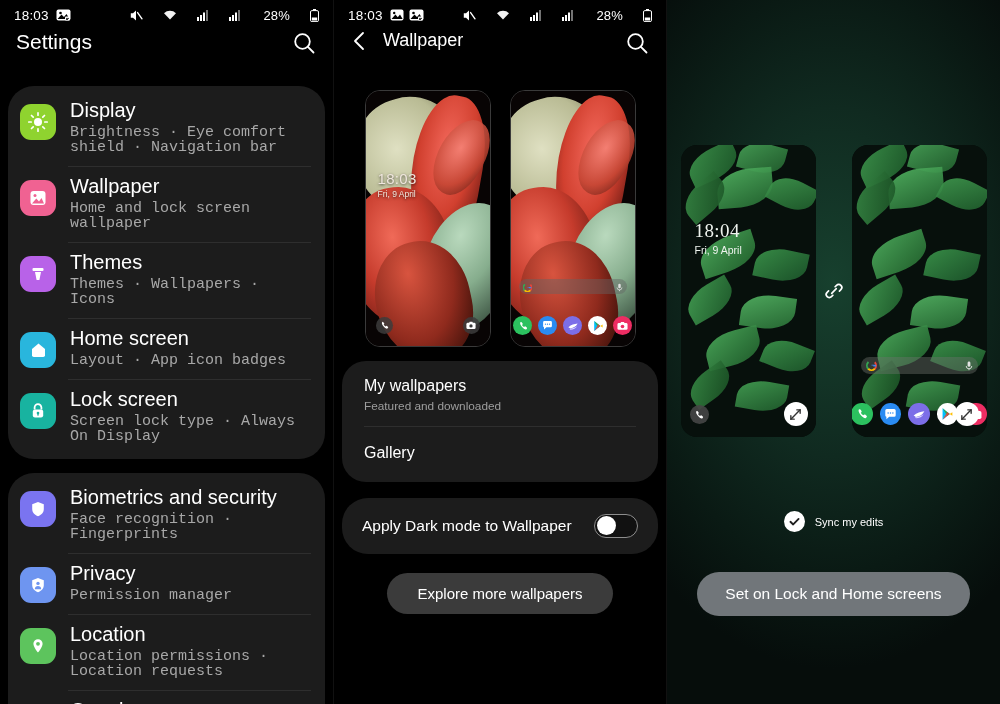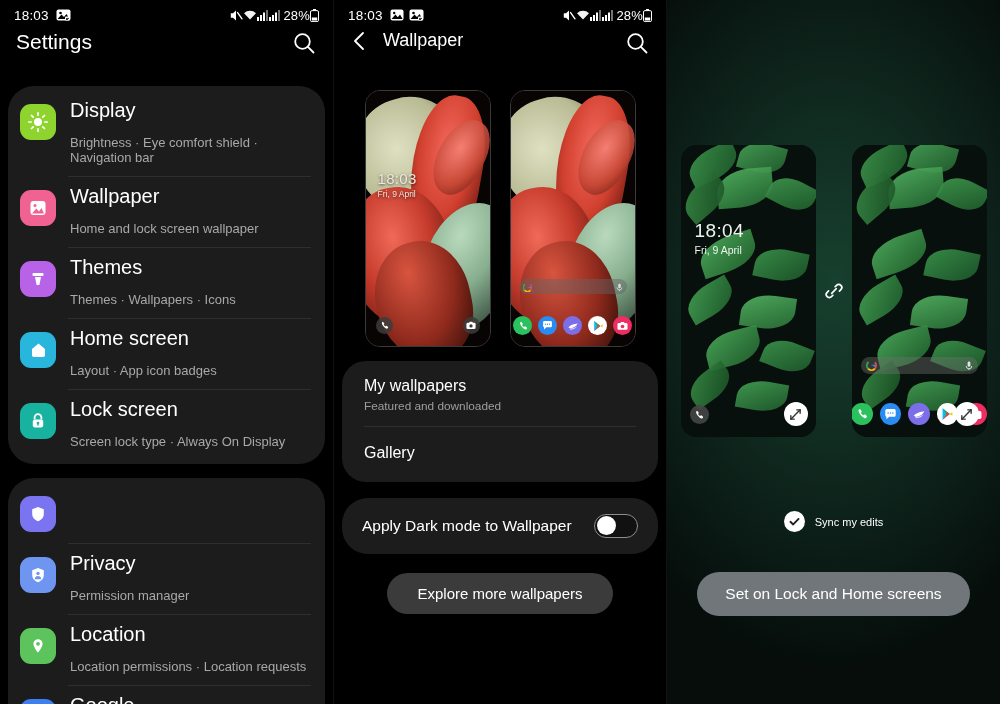--- a/index.html
+++ b/index.html
@@ -19,21 +19,21 @@
 
   
   .statusbar {
     height: 30px; display: flex; align-items: center;
     padding: 0 14px; color: #fff;
     font-size: 13.5px; letter-spacing: .2px;
   }
   .sb-time { font-weight: 400; }
   .sb-left-icons { display: flex; align-items: center; gap: 5px; margin-left: 7px; }
   .sb-spacer { flex: 1; }
-  .sb-right { display: flex; align-items: center; gap: 0; }
+  .sb-right { display: flex; align-items: center; gap: 20px; }
   .sb-batt-text { font-size: 13px; margin-left: 2px; }
   .ic { display: inline-block; line-height: 0; }
 
   
   .toolbar {
     height: 56px; display: flex; align-items: flex-start;
     padding: 0 16px; color: #fff;
   }
   .toolbar-title { font-size: 21px; font-weight: 400; }
   .toolbar-title.with-back { font-size: 18px; margin-left: 13px; }
@@ -52,21 +52,21 @@
     content: ""; position: absolute; top: 0; left: 60px; right: 14px;
     height: 1px; background: #2e2e2e;
   }
   .row-icon {
     width: 36px; height: 36px; border-radius: 11px;
     flex: 0 0 36px; margin-top: 3px;
     display: flex; align-items: center; justify-content: center;
   }
   .row-text { margin-left: 14px; min-width: 0; }
   .row-title { color: #fff; font-size: 20px; line-height: 19px; }
-  .row-sub { color: #a8a8a8; font-size: 13px; line-height: 15px; margin-top: 15px; }
+  .row-sub { color: #a8a8a8; font-size: 15px; line-height: 15px; margin-top: 5px; font-family: Liberation Mono, monospace; }
 
   
   .wp-previews { display: flex; justify-content: center; gap: 19px; padding: 4px 0 14px; }
   .phone-frame {
     width: 126px; height: 257px; border-radius: 15px;
     border: 1px solid #3a3a3a; overflow: hidden; position: relative;
     background: #0a0505; cursor: pointer;
   }
   .flower-bg { position: absolute; inset: 0; overflow: hidden; background: #080404; }
   .leaf-bg { position: absolute; inset: 0; overflow: hidden; background: #07100c; }
@@ -124,21 +124,21 @@
       #06100c;
     display: flex; flex-direction: column; align-items: center;
   }
   .p3-previews { display: flex; align-items: center; gap: 0; margin-top: 145px; }
   .p3-phone {
     width: 135px; height: 292px; border-radius: 16px; overflow: hidden;
     position: relative; background: #07100c; cursor: pointer;
   }
   .link-icon { width: 36px; display: flex; justify-content: center; }
   .p3-clock { position: absolute; left: 14px; top: 75px; color: #eef3ee; }
-  .p3-clock .t { font-size: 19px; line-height: 21px; font-weight: 300; letter-spacing: .4px; }
+  .p3-clock .t { font-size: 19px; line-height: 21px; font-weight: 300; letter-spacing: .4px; font-family: Liberation Serif, serif; }
   .p3-clock .d { font-size: 10.5px; margin-top: 3px; }
   .p3-edit {
     position: absolute; right: 8px; bottom: 11px; width: 24px; height: 24px;
     border-radius: 50%; background: #fff; display: flex; align-items: center; justify-content: center;
     cursor: pointer;
   }
   .p3-lockicon {
     position: absolute; left: 9px; bottom: 13px; width: 19px; height: 19px;
     border-radius: 50%; background: rgba(70,70,70,.9); display: flex; align-items: center; justify-content: center;
   }
@@ -308,20 +308,24 @@
         </div>
       </div>
 
       <div class="card">
 
         <div class="row">
           <div class="row-icon" style="background:#7a74f0">
             <svg width="20" height="20" viewBox="0 0 20 20">
                 <path d="M10 3 L15.8 5.3 V10 c0 3.6-2.4 5.9-5.8 7.2C6.6 15.9 4.2 13.6 4.2 10 V5.3 Z" fill="#fff"></path>
               </svg>
+          </div>
+          <div class="row-text">
+            <div class="row-title">Biometrics and security</div>
+            <div class="row-sub">Face recognition  ·  Fingerprints</div>
           </div>
         </div>
 
         <div class="row">
           <div class="row-icon" style="background:#6e95f0">
             <svg width="20" height="20" viewBox="0 0 20 20">
                 <path d="M10 3 L15.8 5.3 V10 c0 3.6-2.4 5.9-5.8 7.2C6.6 15.9 4.2 13.6 4.2 10 V5.3 Z" fill="#fff"></path>
                 <circle cx="10" cy="8.4" r="1.7" fill="#6e95f0"></circle>
                 <path d="M6.8 14.2 c0-2 1.5-3.2 3.2-3.2 s3.2 1.2 3.2 3.2 Z" fill="#6e95f0"></path>
               </svg>

